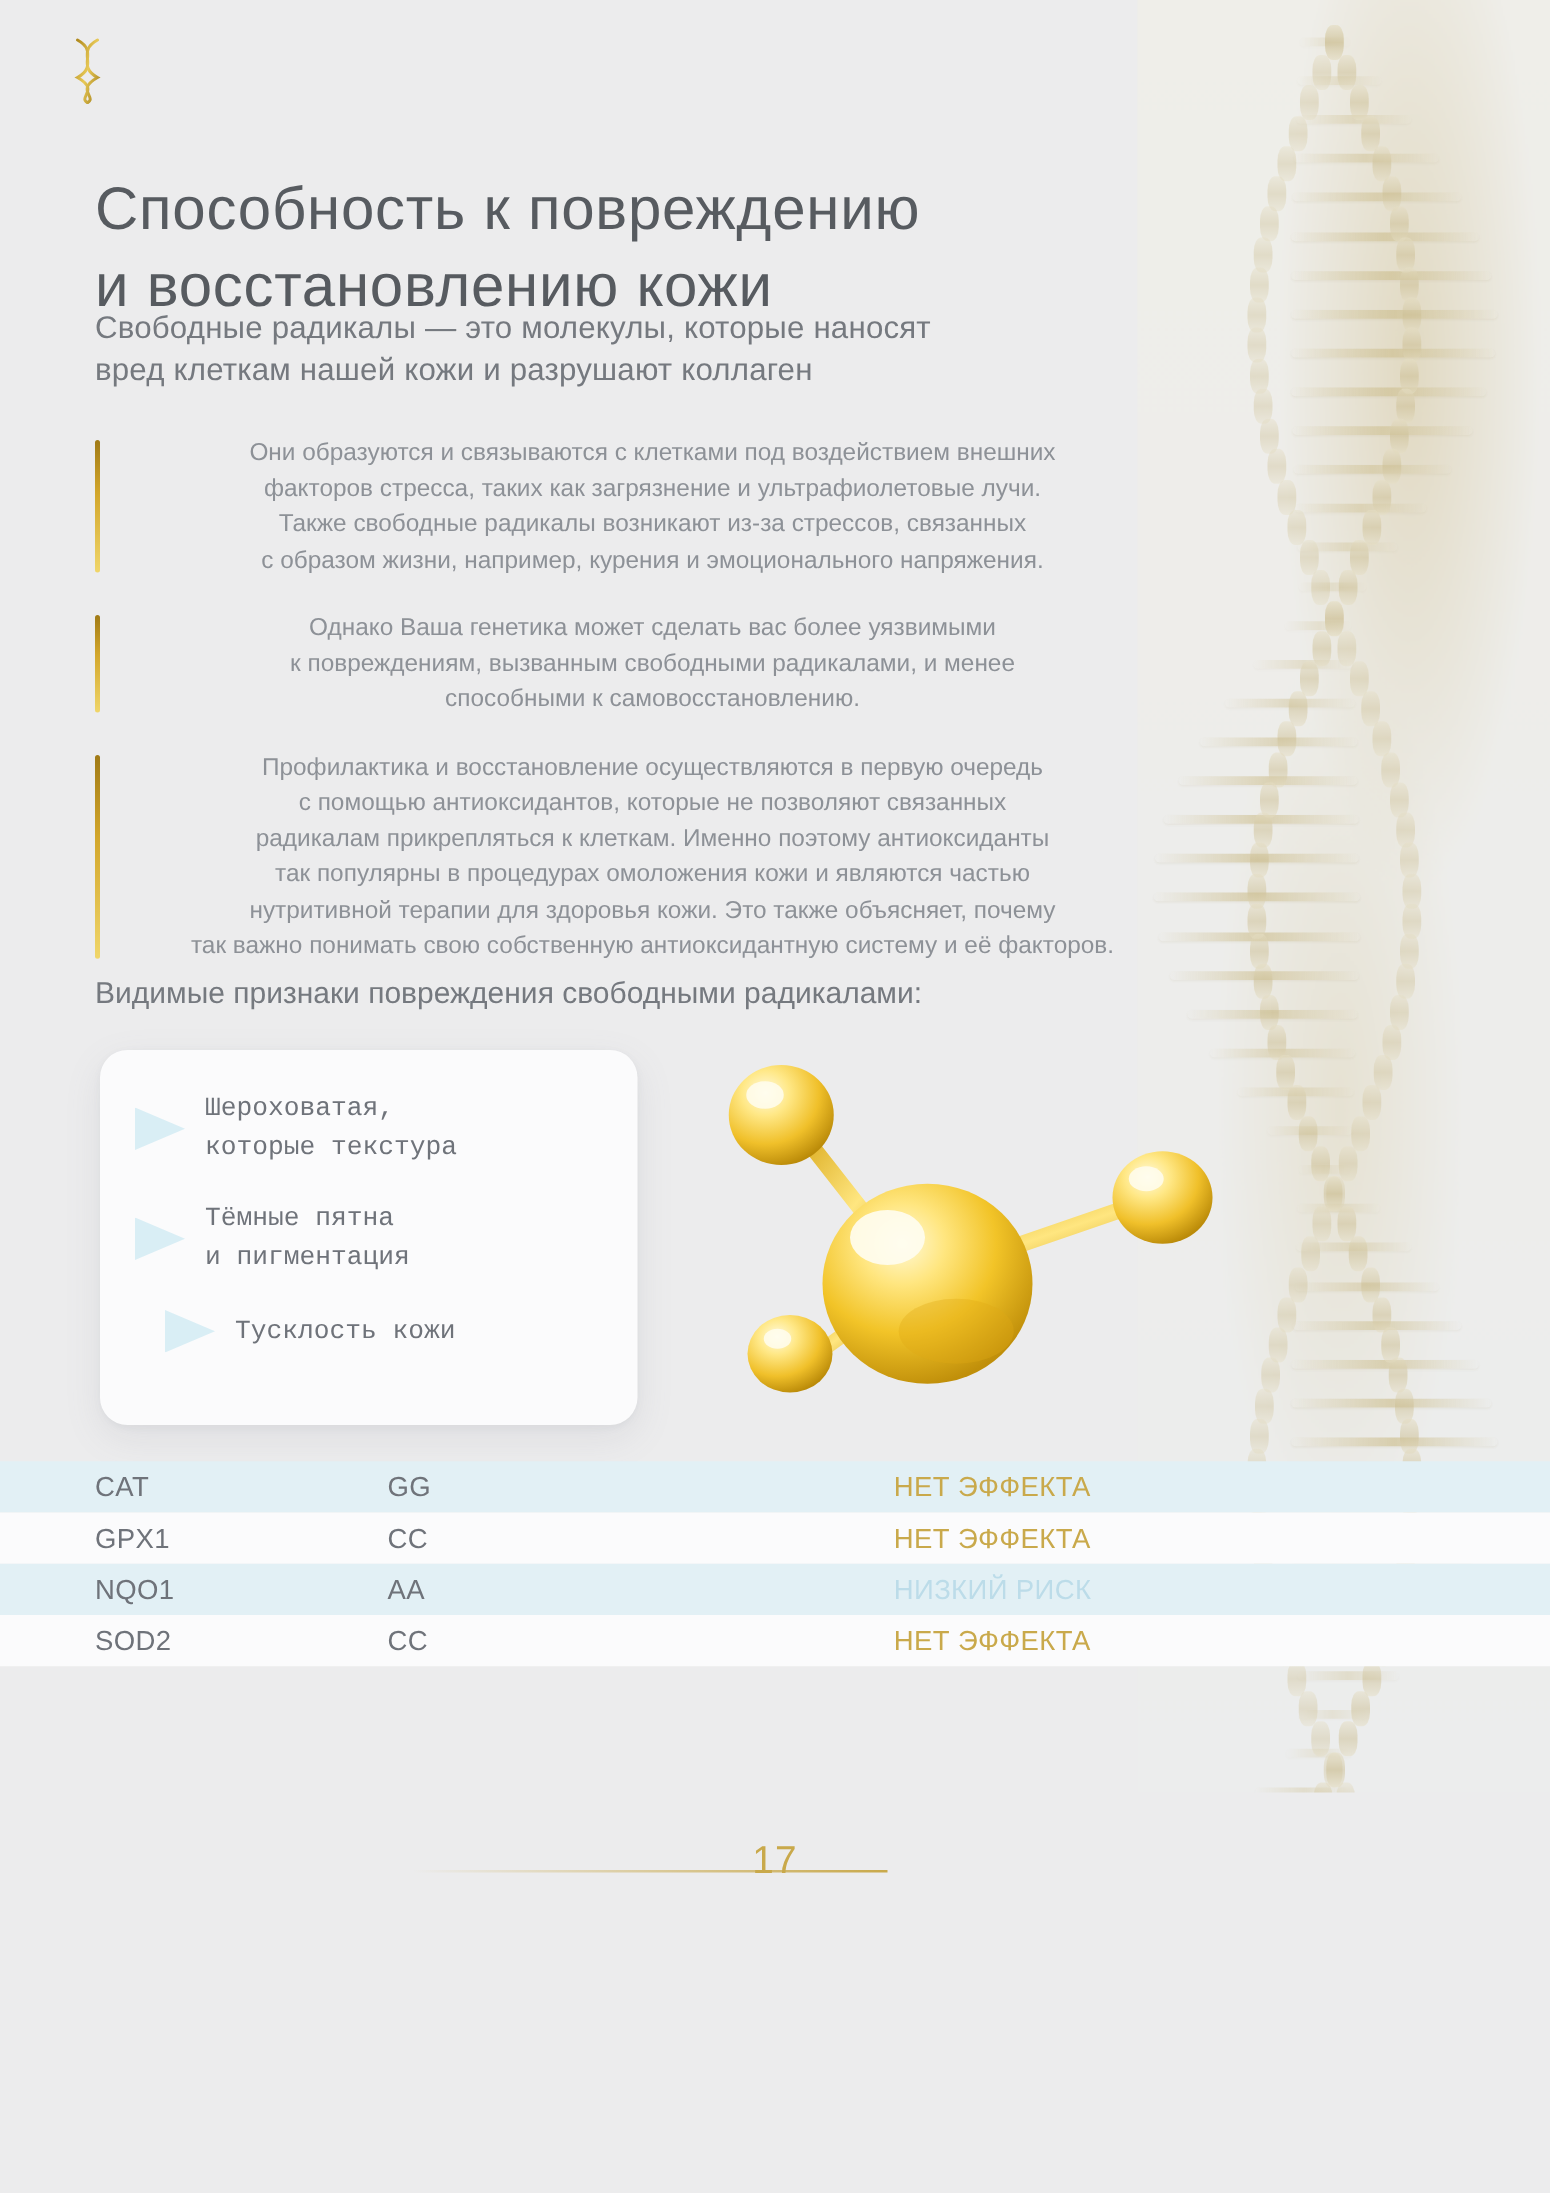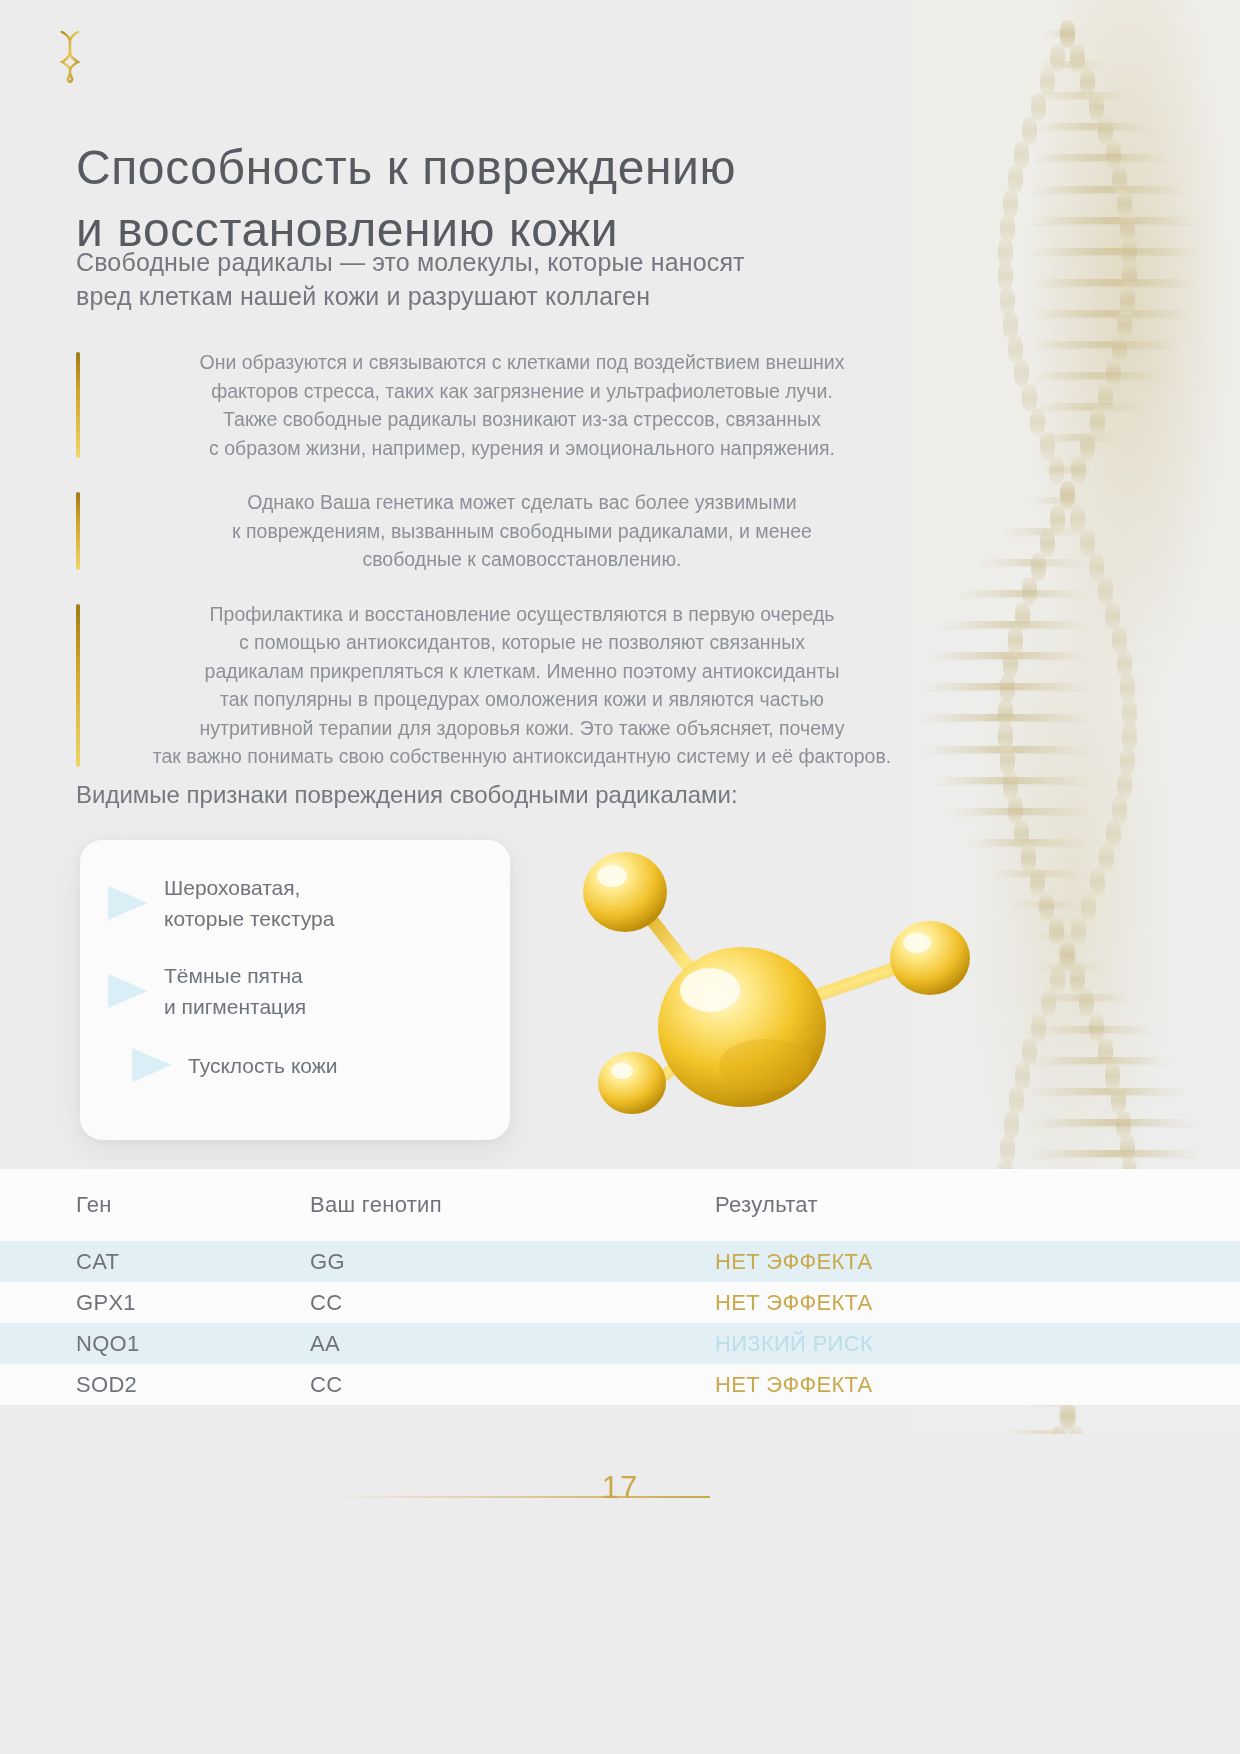--- a/index.html
+++ b/index.html
@@ -60,21 +60,21 @@
     font-size:24px;line-height:32px;font-weight:300;color:#75797f;
   }
 
   
   .card{
     position:absolute;left:80px;top:840px;width:430px;height:300px;
     background:#fbfbfc;border-radius:22px;
     box-shadow:0 10px 30px rgba(120,125,140,.12), 0 2px 6px rgba(120,125,140,.07);
   }
   .bullets{position:absolute;left:28px;top:32px;right:20px;}
-  .bullet{display:flex;align-items:center;margin-bottom:26px;}
+  .bullet{display:flex;align-items:center;margin-bottom:26px;font-family:Liberation Mono, monospace;}
   .bullet:last-child{margin-bottom:0;padding-left:24px;}
   .tri{width:40px;height:34px;flex:0 0 40px;margin-right:16px;
     background:#d9eef5;
     clip-path:polygon(0 0,100% 50%,0 100%);}
   .bullet .txt{font-size:21px;line-height:31px;font-weight:300;color:#6f737a;}
   .bullet .txt span{display:block;}
 
   
   .mol{position:absolute;left:560px;top:830px;width:470px;height:330px;}
 
@@ -317,21 +317,21 @@
         <span>Также свободные радикалы возникают из-за стрессов, связанных</span>
         <span>с образом жизни, например, курения и эмоционального напряжения.</span>
       </p>
     </div>
 
     <div class="block">
       <span class="bar"></span>
       <p>
         <span>Однако Ваша генетика может сделать вас более уязвимыми</span>
         <span>к повреждениям, вызванным свободными радикалами, и менее</span>
-        <span>свободные к самовосстановлению.</span>
+        <span>способными к самовосстановлению.</span>
       </p>
     </div>
 
     <div class="block">
       <span class="bar"></span>
       <p>
         <span>Профилактика и восстановление осуществляются в первую очередь</span>
         <span>с помощью антиоксидантов, которые не позволяют связанных</span>
         <span>радикалам прикрепляться к клеткам. Именно поэтому антиоксиданты</span>
         <span>так популярны в процедурах омоложения кожи и являются частью</span>
@@ -409,25 +409,20 @@
       <ellipse cx="62" cy="241" rx="11" ry="8" fill="#fffdf0" opacity=".85"></ellipse>
 
       <ellipse cx="182" cy="197" rx="84" ry="80" fill="url(#gBig)"></ellipse>
       <ellipse cx="150" cy="160" rx="30" ry="22" fill="#fffdf1" opacity=".9"></ellipse>
       <ellipse cx="205" cy="235" rx="46" ry="26" fill="#e0a813" opacity=".35"></ellipse>
     </svg>
   </div>
 
   <div class="table">
 
-    <div class="trow thead">
-      <div class="c c1">Ген</div>
-      <div class="c c2">Ваш генотип</div>
-      <div class="c c3">Результат</div>
-    </div>
 
     <div class="trow row-odd">
       <div class="c c1">CAT</div>
       <div class="c c2">GG</div>
       <div class="c c3 res-gold">НЕТ ЭФФЕКТА</div>
     </div>
 
     <div class="trow row-even">
       <div class="c c1">GPX1</div>
       <div class="c c2">CC</div>

